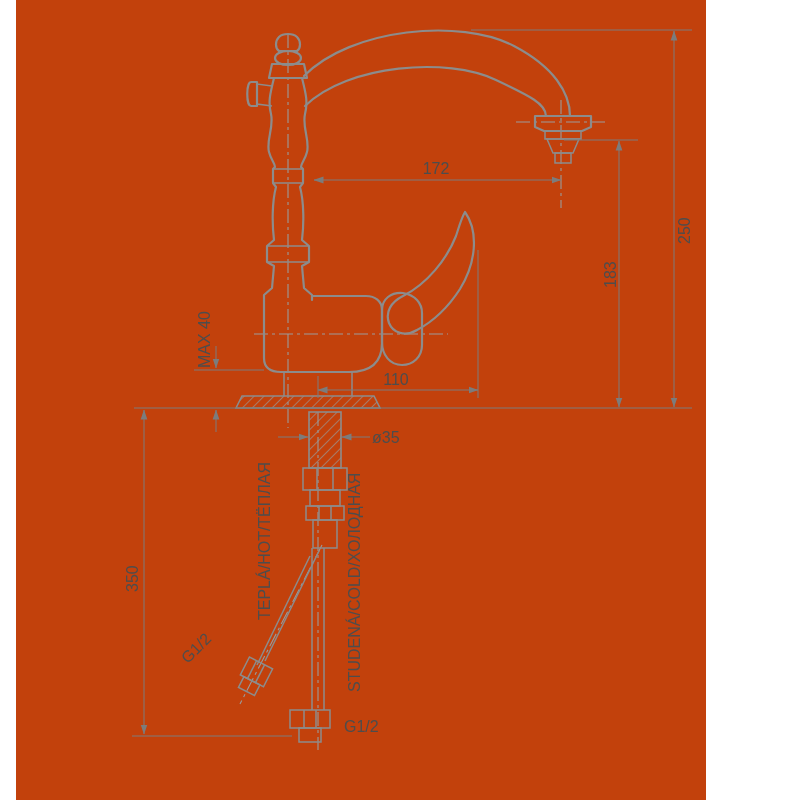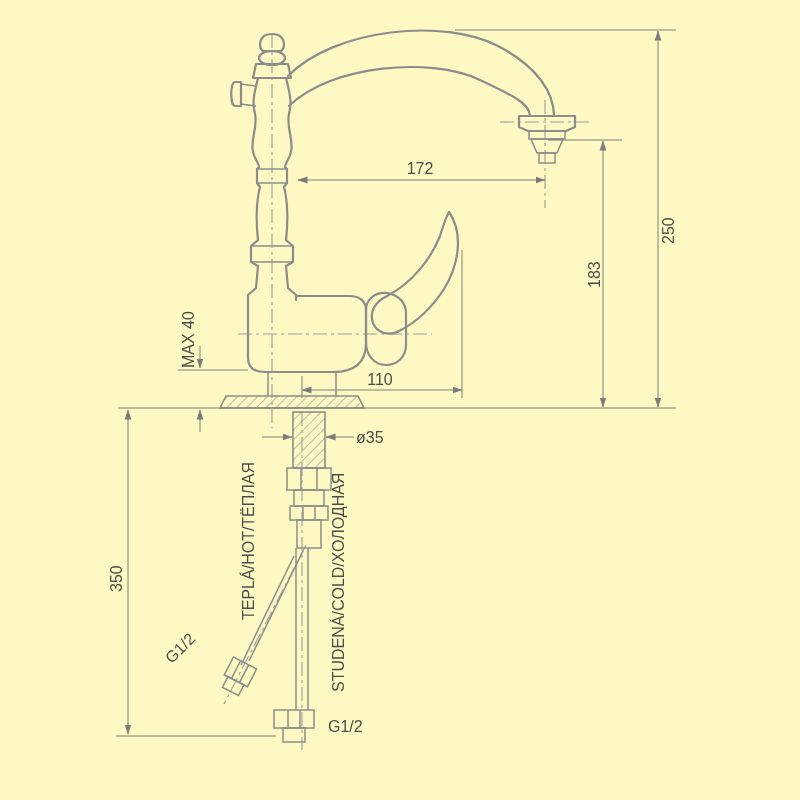--- a/index.html
+++ b/index.html
@@ -1,16 +1,16 @@
 <!DOCTYPE html>
 <html><head>
 <meta charset="utf-8">
 <style>
   html,body{margin:0;padding:0;background:#ffffff;}
-  .canvas{position:relative;width:800px;height:800px;background:#fef9c3;overflow:hidden;}
+  .canvas{position:relative;width:690px;height:800px;background:#c2410c;overflow:hidden;margin-left:16px;}
   svg{display:block;}
   .outline{stroke:#8c8c8c;stroke-width:2.2;fill:none;stroke-linecap:round;stroke-linejoin:round;}
   .outline-thin{stroke:#8c8c8c;stroke-width:1.5;fill:none;}
   .hatched{fill:url(#hatch);stroke:#8c8c8c;stroke-width:1.6;}
   .cline{stroke:#9b9b9b;stroke-width:1.1;stroke-dasharray:14 4 3 4;fill:none;}
   .ext{stroke:#7c7c7c;stroke-width:1;fill:none;}
   .dim{stroke:#7c7c7c;stroke-width:1;fill:none;}
   text{font-family:"Liberation Sans","DejaVu Sans",sans-serif;font-size:16px;fill:#4d4d4d;}
 </style>
 </head>

